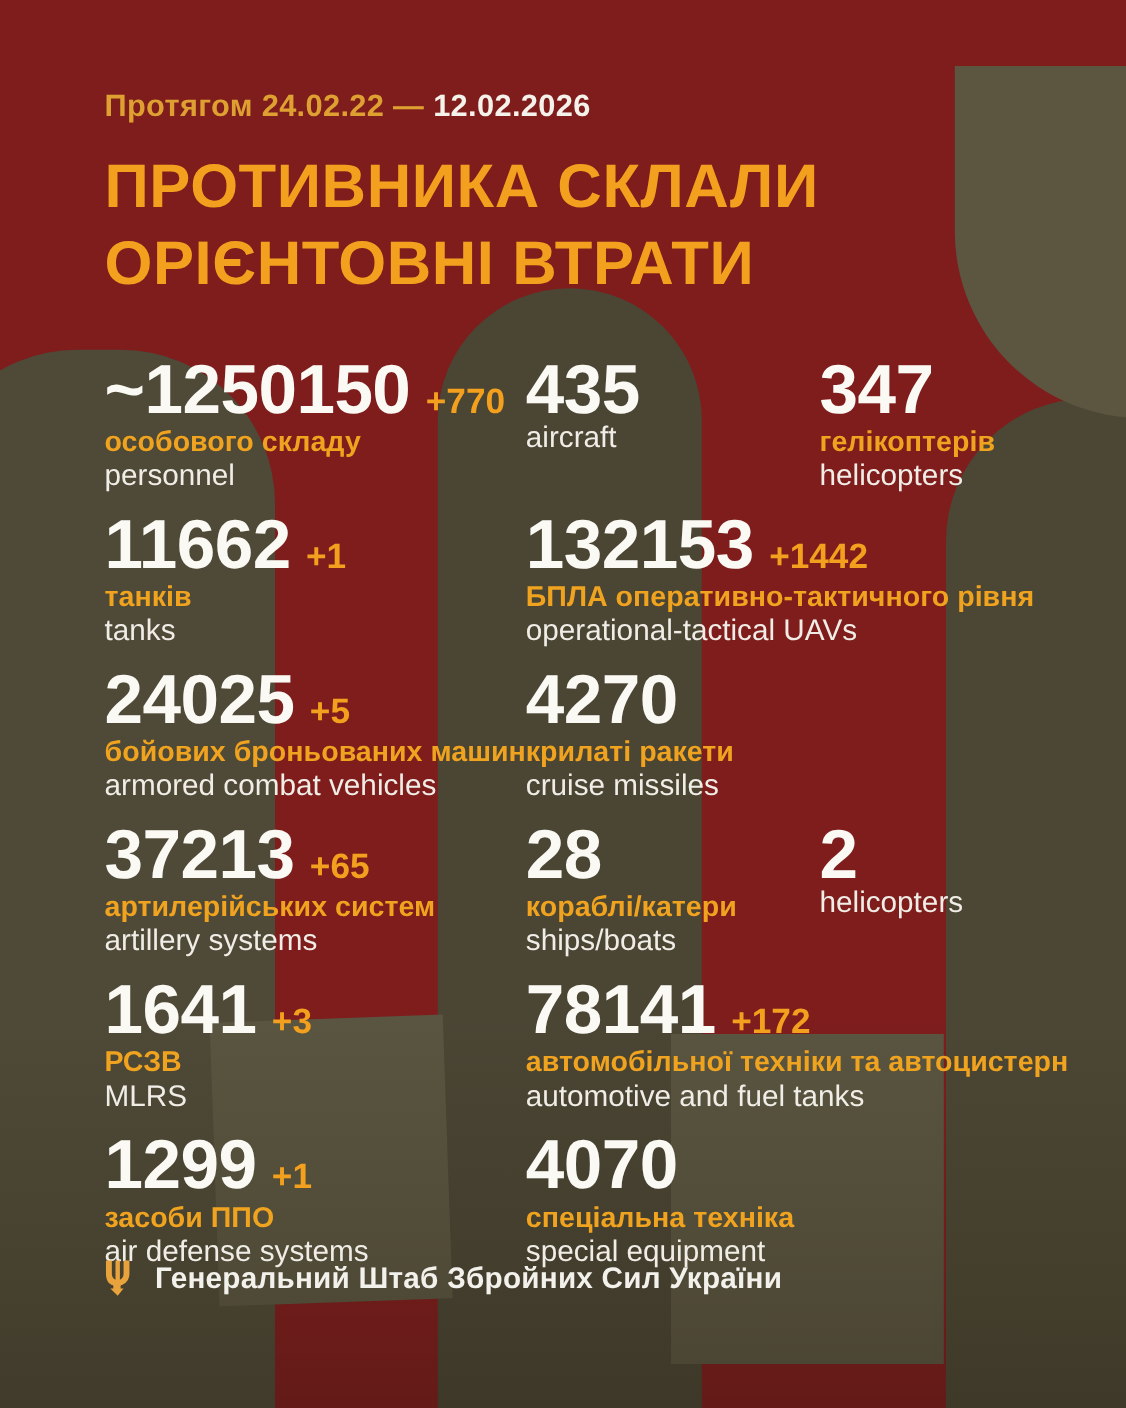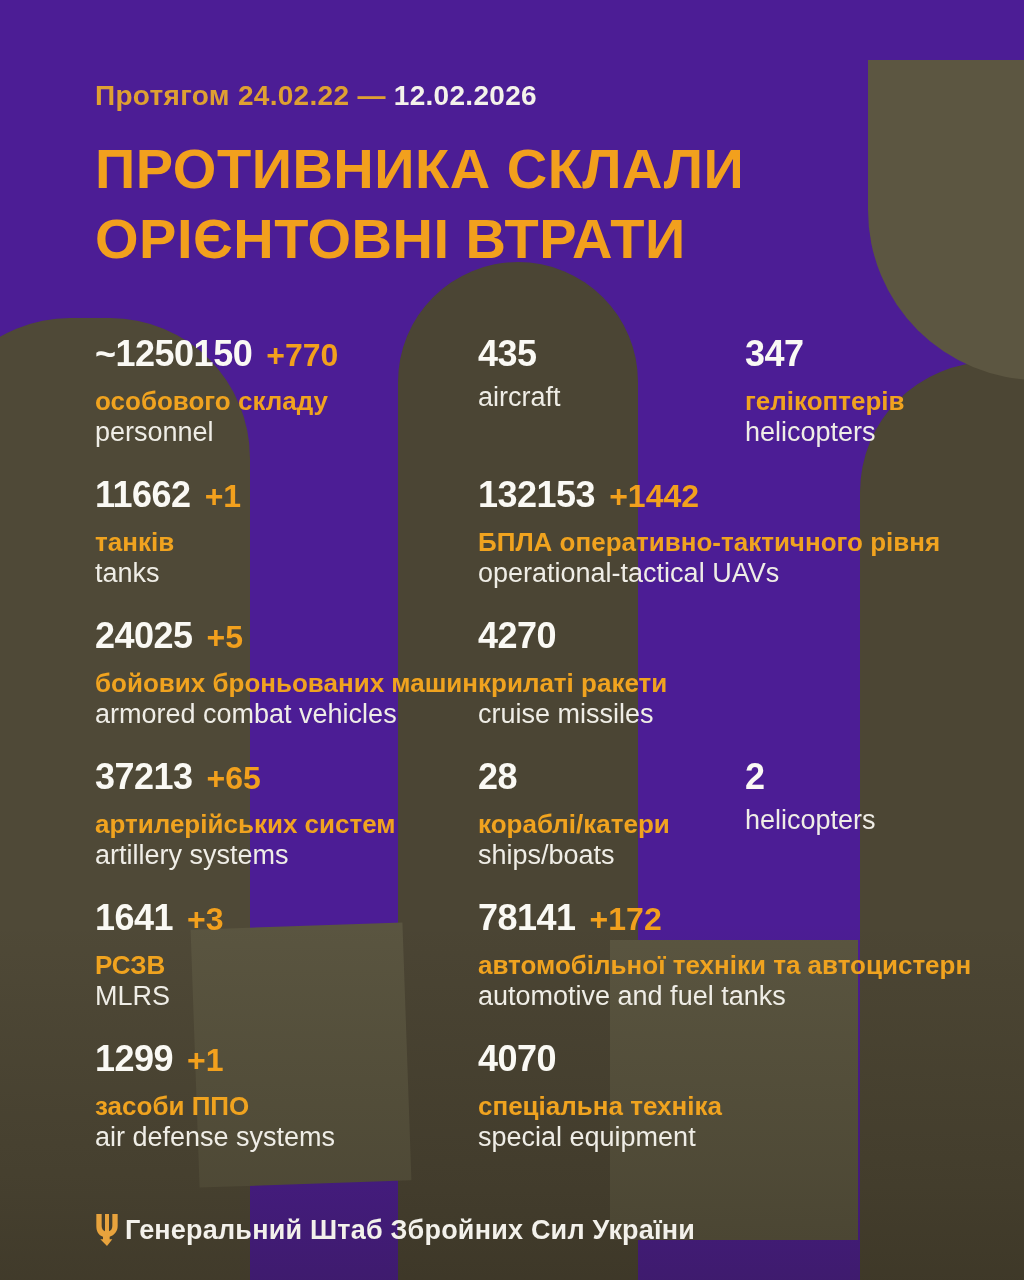--- a/index.html
+++ b/index.html
@@ -1,18 +1,18 @@
 <!DOCTYPE html>
 <html lang="uk"><head>
 <meta charset="utf-8">
 <style>
   html,body{margin:0;padding:0;background:#2e2a1f;}
   .canvas{
     position:relative;width:1024px;height:1280px;overflow:hidden;
-    background:#4c1d95;
+    background:#7f1d1d;
     font-family:"Liberation Sans", sans-serif;
     -webkit-font-smoothing:antialiased;
   }
   
   .wm{position:absolute;pointer-events:none;}
   .wm-prong-center{left:398px;top:262px;width:240px;height:1018px;background:#4B4534;border-radius:120px 120px 0 0;}
   .wm-prong-left{left:-70px;top:318px;width:320px;height:962px;background:#4F4937;border-radius:140px 140px 0 0;}
   .wm-prong-right{left:860px;top:362px;width:270px;height:918px;background:#4C4634;border-radius:130px 130px 0 0;}
   .wm-light-topright{left:868px;top:60px;width:320px;height:320px;background:#5C5641;border-radius:0 0 0 170px;}
   .wm-light-b1{left:195px;top:926px;width:212px;height:258px;background:#5A5540;transform:rotate(-2deg);}
@@ -24,26 +24,26 @@
   .period{font-size:28px;font-weight:700;letter-spacing:0.3px;line-height:32px;}
   .period .p-label{color:#DFA032;}
   .period .p-date{color:#F4F2EA;}
   .title{margin-top:22px;font-size:56px;font-weight:800;line-height:70px;letter-spacing:0.5px;color:#F2A01D;}
   
   .stats{position:absolute;left:95px;top:326px;width:895px;display:grid;
     grid-template-columns:383px 267px 1fr;grid-auto-rows:141px;}
   .stat{overflow:visible;}
   .span2{grid-column:span 2;}
   .num-line{height:56px;line-height:56px;white-space:nowrap;}
-  .num{font-size:36px;font-weight:800;letter-spacing:-0.5px;color:#FAF9F4;}
+  .num{font-size:63px;font-weight:800;letter-spacing:-0.5px;color:#FAF9F4;}
   .delta{font-size:32px;font-weight:800;color:#F2A01D;margin-left:14px;letter-spacing:0;}
   .uk{margin-top:3px;font-size:26px;line-height:32px;font-weight:700;color:#F0A31F;white-space:nowrap;}
   .en{font-size:27px;line-height:31px;font-weight:400;color:#EFEDE6;white-space:nowrap;}
   
-  .footer{position:absolute;left:95px;top:1212px;display:flex;align-items:center;gap:6px;}
+  .footer{position:absolute;left:95px;top:1144px;display:flex;align-items:center;gap:22px;}
   .tryzub{width:24px;height:36px;display:block;}
   .source{font-size:27px;font-weight:700;color:#F3F1EB;letter-spacing:0.2px;}
 </style>
 </head>
 <body>
 
 <div class="canvas">
 
   <div class="wm wm-prong-left"></div>
   <div class="wm wm-prong-center"></div>

